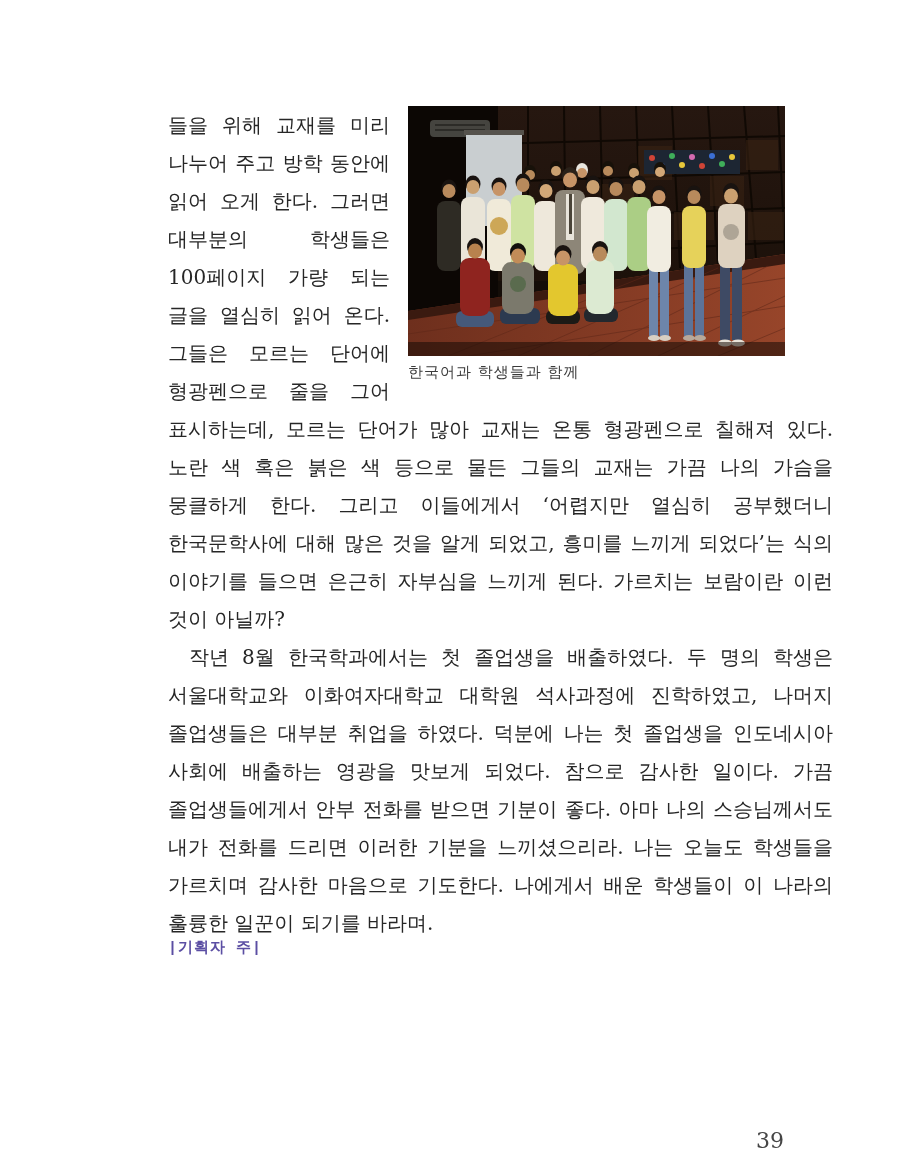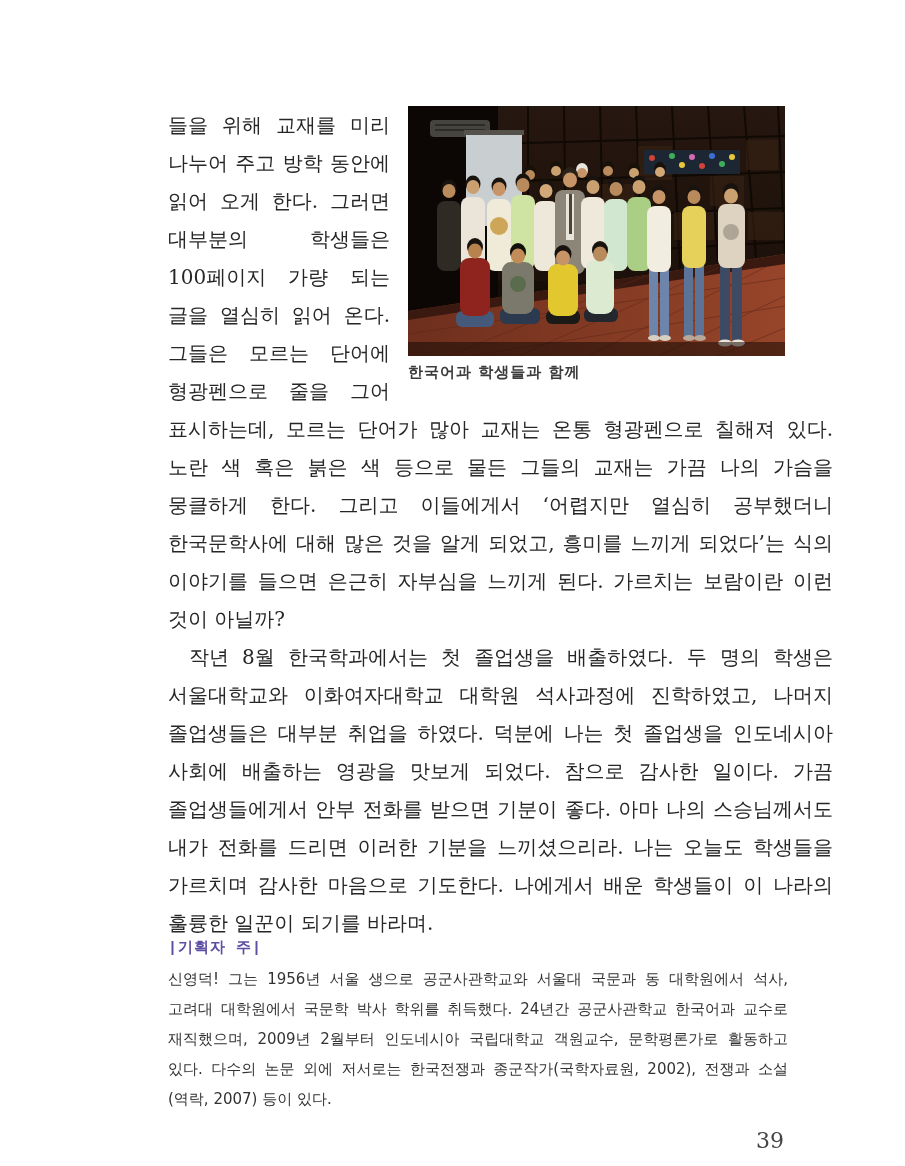--- a/index.html
+++ b/index.html
@@ -42,21 +42,20 @@
     overflow: hidden;
   }
   .photo-frame svg { display: block; }
   figcaption {
     margin-top: 6px;
     font-family: "DejaVu Sans", "Liberation Sans", sans-serif;
     font-size: 15px;
     line-height: 20px;
     color: #3b3b3b;
     letter-spacing: 1px;
-    font-weight: bold;
   }
   .editor-note {
     position: absolute;
     left: 168px;
     top: 938px;
     width: 620px;
     font-family: "DejaVu Sans", "Liberation Sans", sans-serif;
   }
   .editor-note-title {
     font-size: 15px;
@@ -310,18 +309,17 @@
       </div>
       <figcaption>한국어과 학생들과 함께</figcaption>
     </figure>
 
     <p class="body-para">들을 위해 교재를 미리 나누어 주고 방학 동안에 읽어 오게 한다. 그러면 대부분의 학생들은 100페이지 가량 되는 글을 열심히 읽어 온다. 그들은 모르는 단어에 형광펜으로 줄을 그어 표시하는데, 모르는 단어가 많아 교재는 온통 형광펜으로 칠해져 있다. 노란 색 혹은 붉은 색 등으로 물든 그들의 교재는 가끔 나의 가슴을 뭉클하게 한다. 그리고 이들에게서 ‘어렵지만 열심히 공부했더니 한국문학사에 대해 많은 것을 알게 되었고, 흥미를 느끼게 되었다’는 식의 이야기를 들으면 은근히 자부심을 느끼게 된다. 가르치는 보람이란 이런 것이 아닐까?</p>
     <p class="body-para indent">작년 8월 한국학과에서는 첫 졸업생을 배출하였다. 두 명의 학생은 서울대학교와 이화여자대학교 대학원 석사과정에 진학하였고, 나머지 졸업생들은 대부분 취업을 하였다. 덕분에 나는 첫 졸업생을 인도네시아 사회에 배출하는 영광을 맛보게 되었다. 참으로 감사한 일이다. 가끔 졸업생들에게서 안부 전화를 받으면 기분이 좋다. 아마 나의 스승님께서도 내가 전화를 드리면 이러한 기분을 느끼셨으리라. 나는 오늘도 학생들을 가르치며 감사한 마음으로 기도한다. 나에게서 배운 학생들이 이 나라의 훌륭한 일꾼이 되기를 바라며.</p>
   </div>
 
   <div class="editor-note">
     <div class="editor-note-title">|기획자 주|</div>
-    <div class="editor-note-body">신영덕! 그는 1956년 서울 생으로 공군사관학교와 서울대 국문과 동 대학원에서 석사, 고려대 대학원에서 국문학 박사 학위를 취득했다. 24년간 공군사관학교 한국어과 교수로 재직했으며, 2009년 2월부터 인도네시아 국립대학교 객원교수, 문학평론가로 활동하고 있다. 다수의 논문 외에 저서로는 한국전쟁과 종군작가(국학자료원, 2002), 전쟁과 소설(역락, 2007) 등이 있다.</div>
   </div>
 
   <div class="page-number">39</div>
 
 </div>
 
 </body></html>

